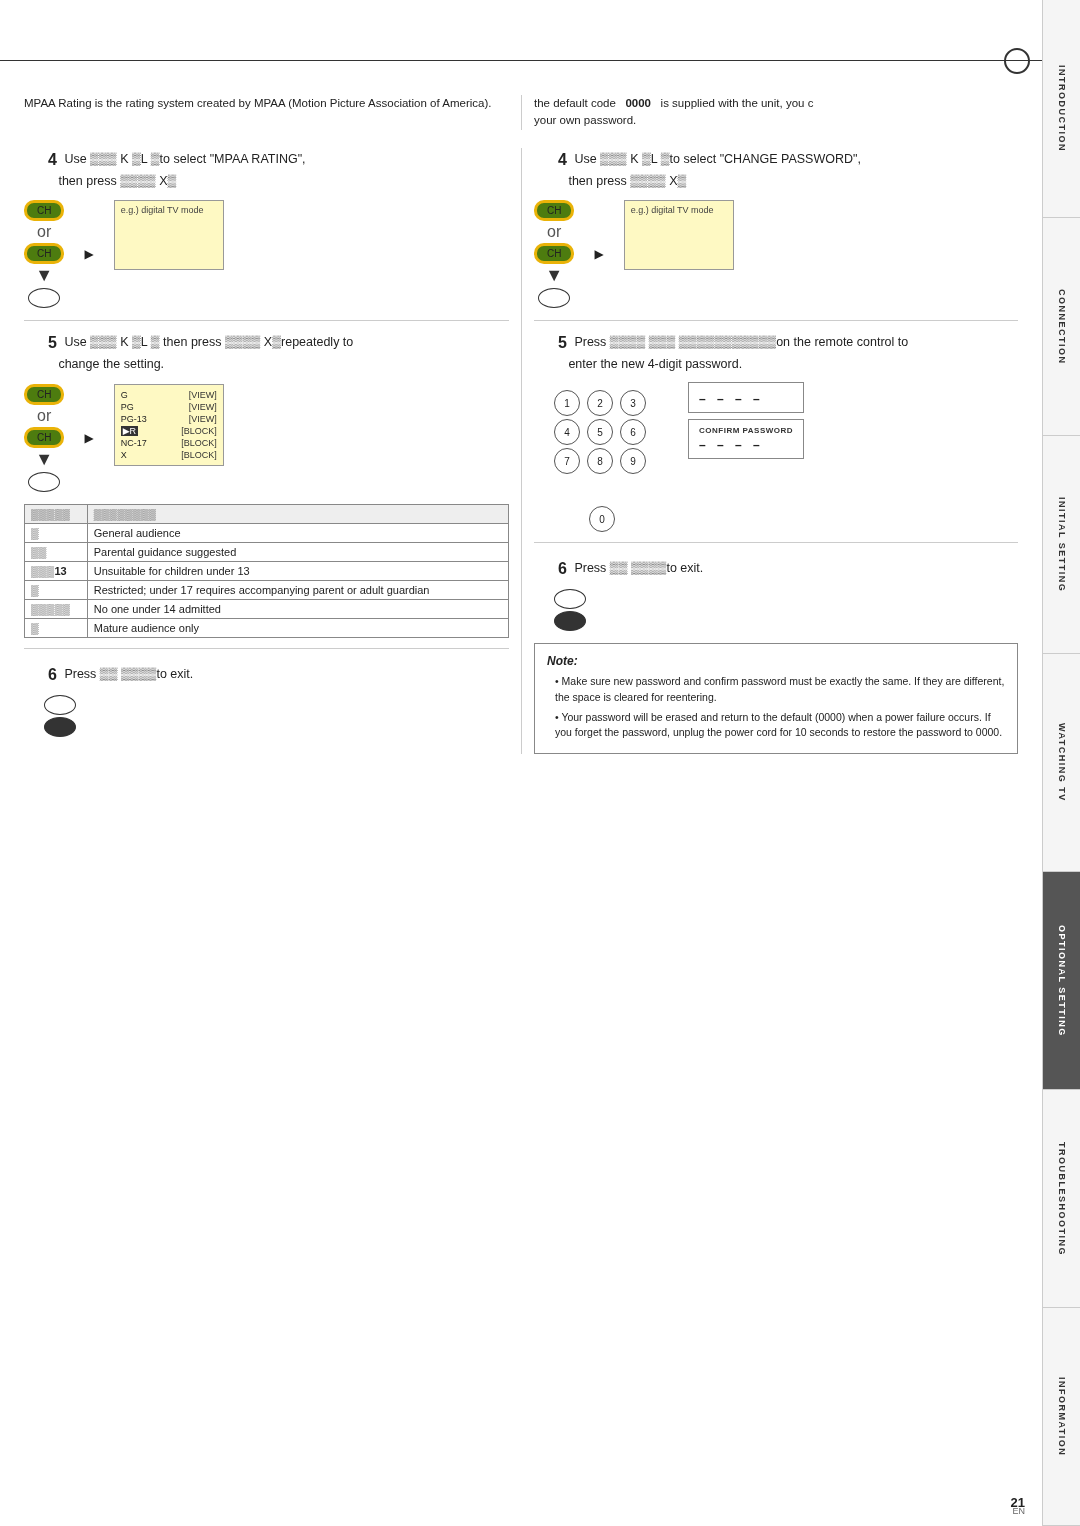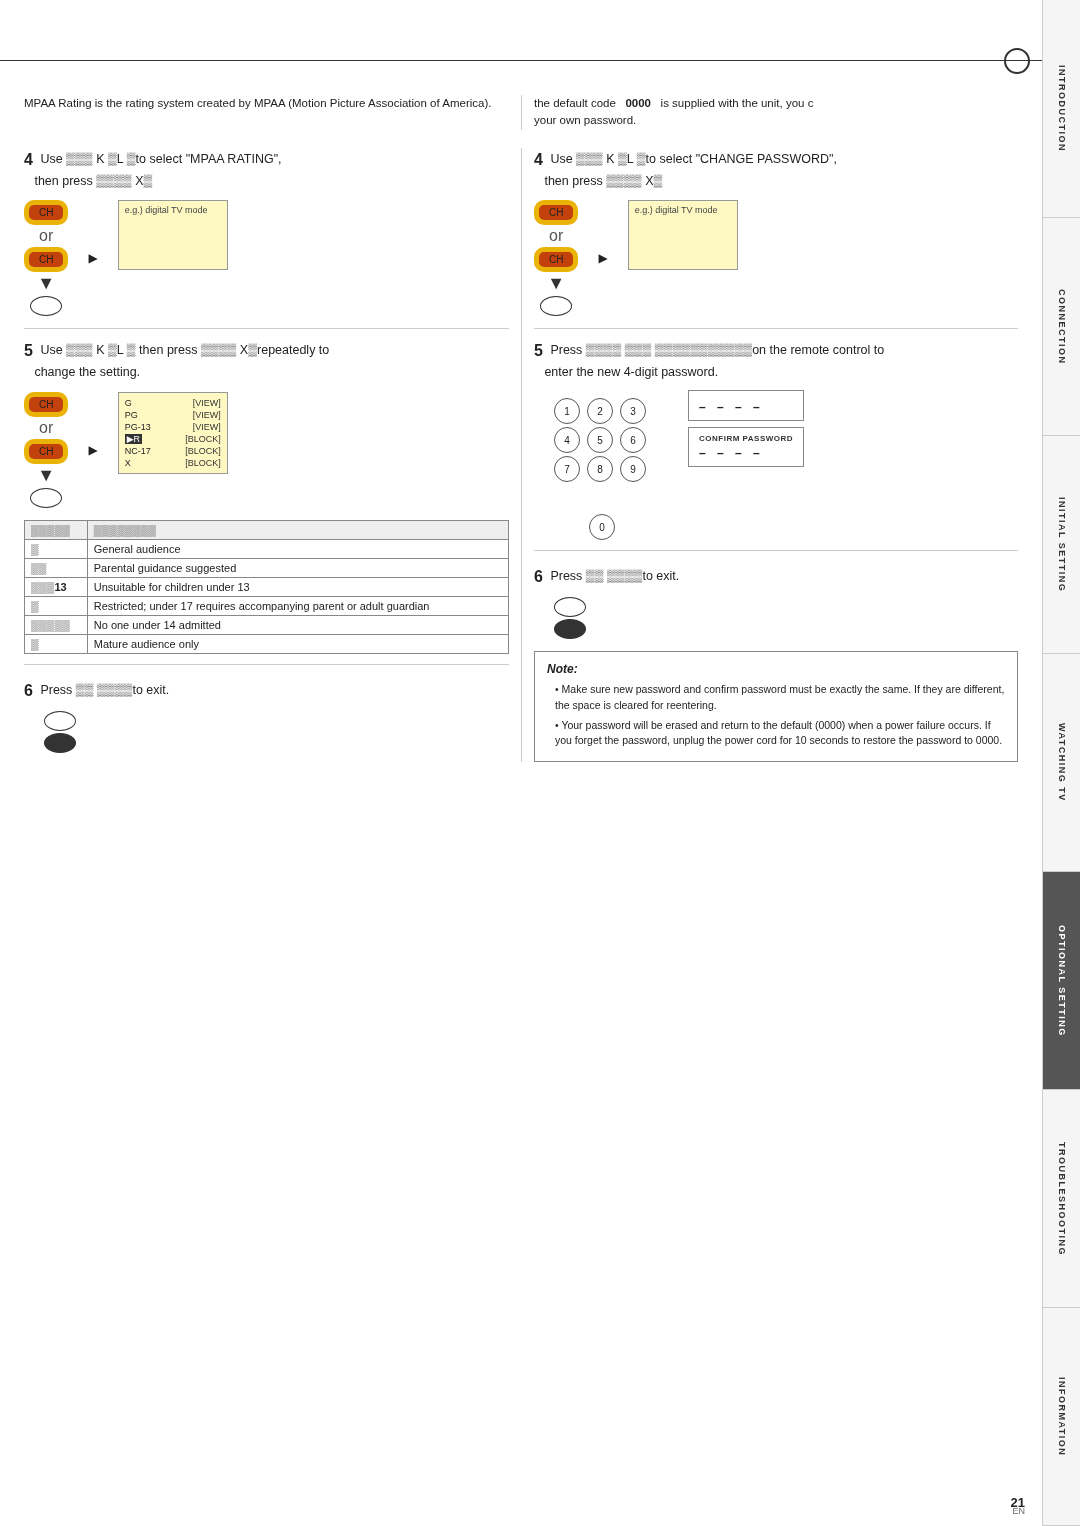--- a/index.html
+++ b/index.html
@@ -112,20 +112,21 @@
       width: 50%;
       padding-left: 12px;
       border-left: 1px solid #ccc;
     }
 
     
     .step-header {
       font-size: 12.5px;
       margin-bottom: 8px;
       line-height: 1.5;
+      margin-left: 24px;
     }
     .step-num {
       font-size: 16px;
       font-weight: bold;
       vertical-align: middle;
       margin-right: 4px;
     }
 
     
     .diagram-area {
@@ -136,26 +137,26 @@
     }
 
     
     .remote {
       display: flex;
       flex-direction: column;
       align-items: center;
       gap: 2px;
     }
     .remote-btn {
-      border: 5px solid #eab308;
+      border: 3px solid #eab308;
       border-radius: 10px;
       padding: 2px 10px;
       font-size: 10px;
       text-align: right;
-      background: #c2410c;
+      background: #4d7c0f;
       min-width: 36px;
     }
     .remote-or {
       font-size: 16px;
       color: #555;
     }
     .remote-arrow {
       font-size: 18px;
       line-height: 1;
       color: #333;

